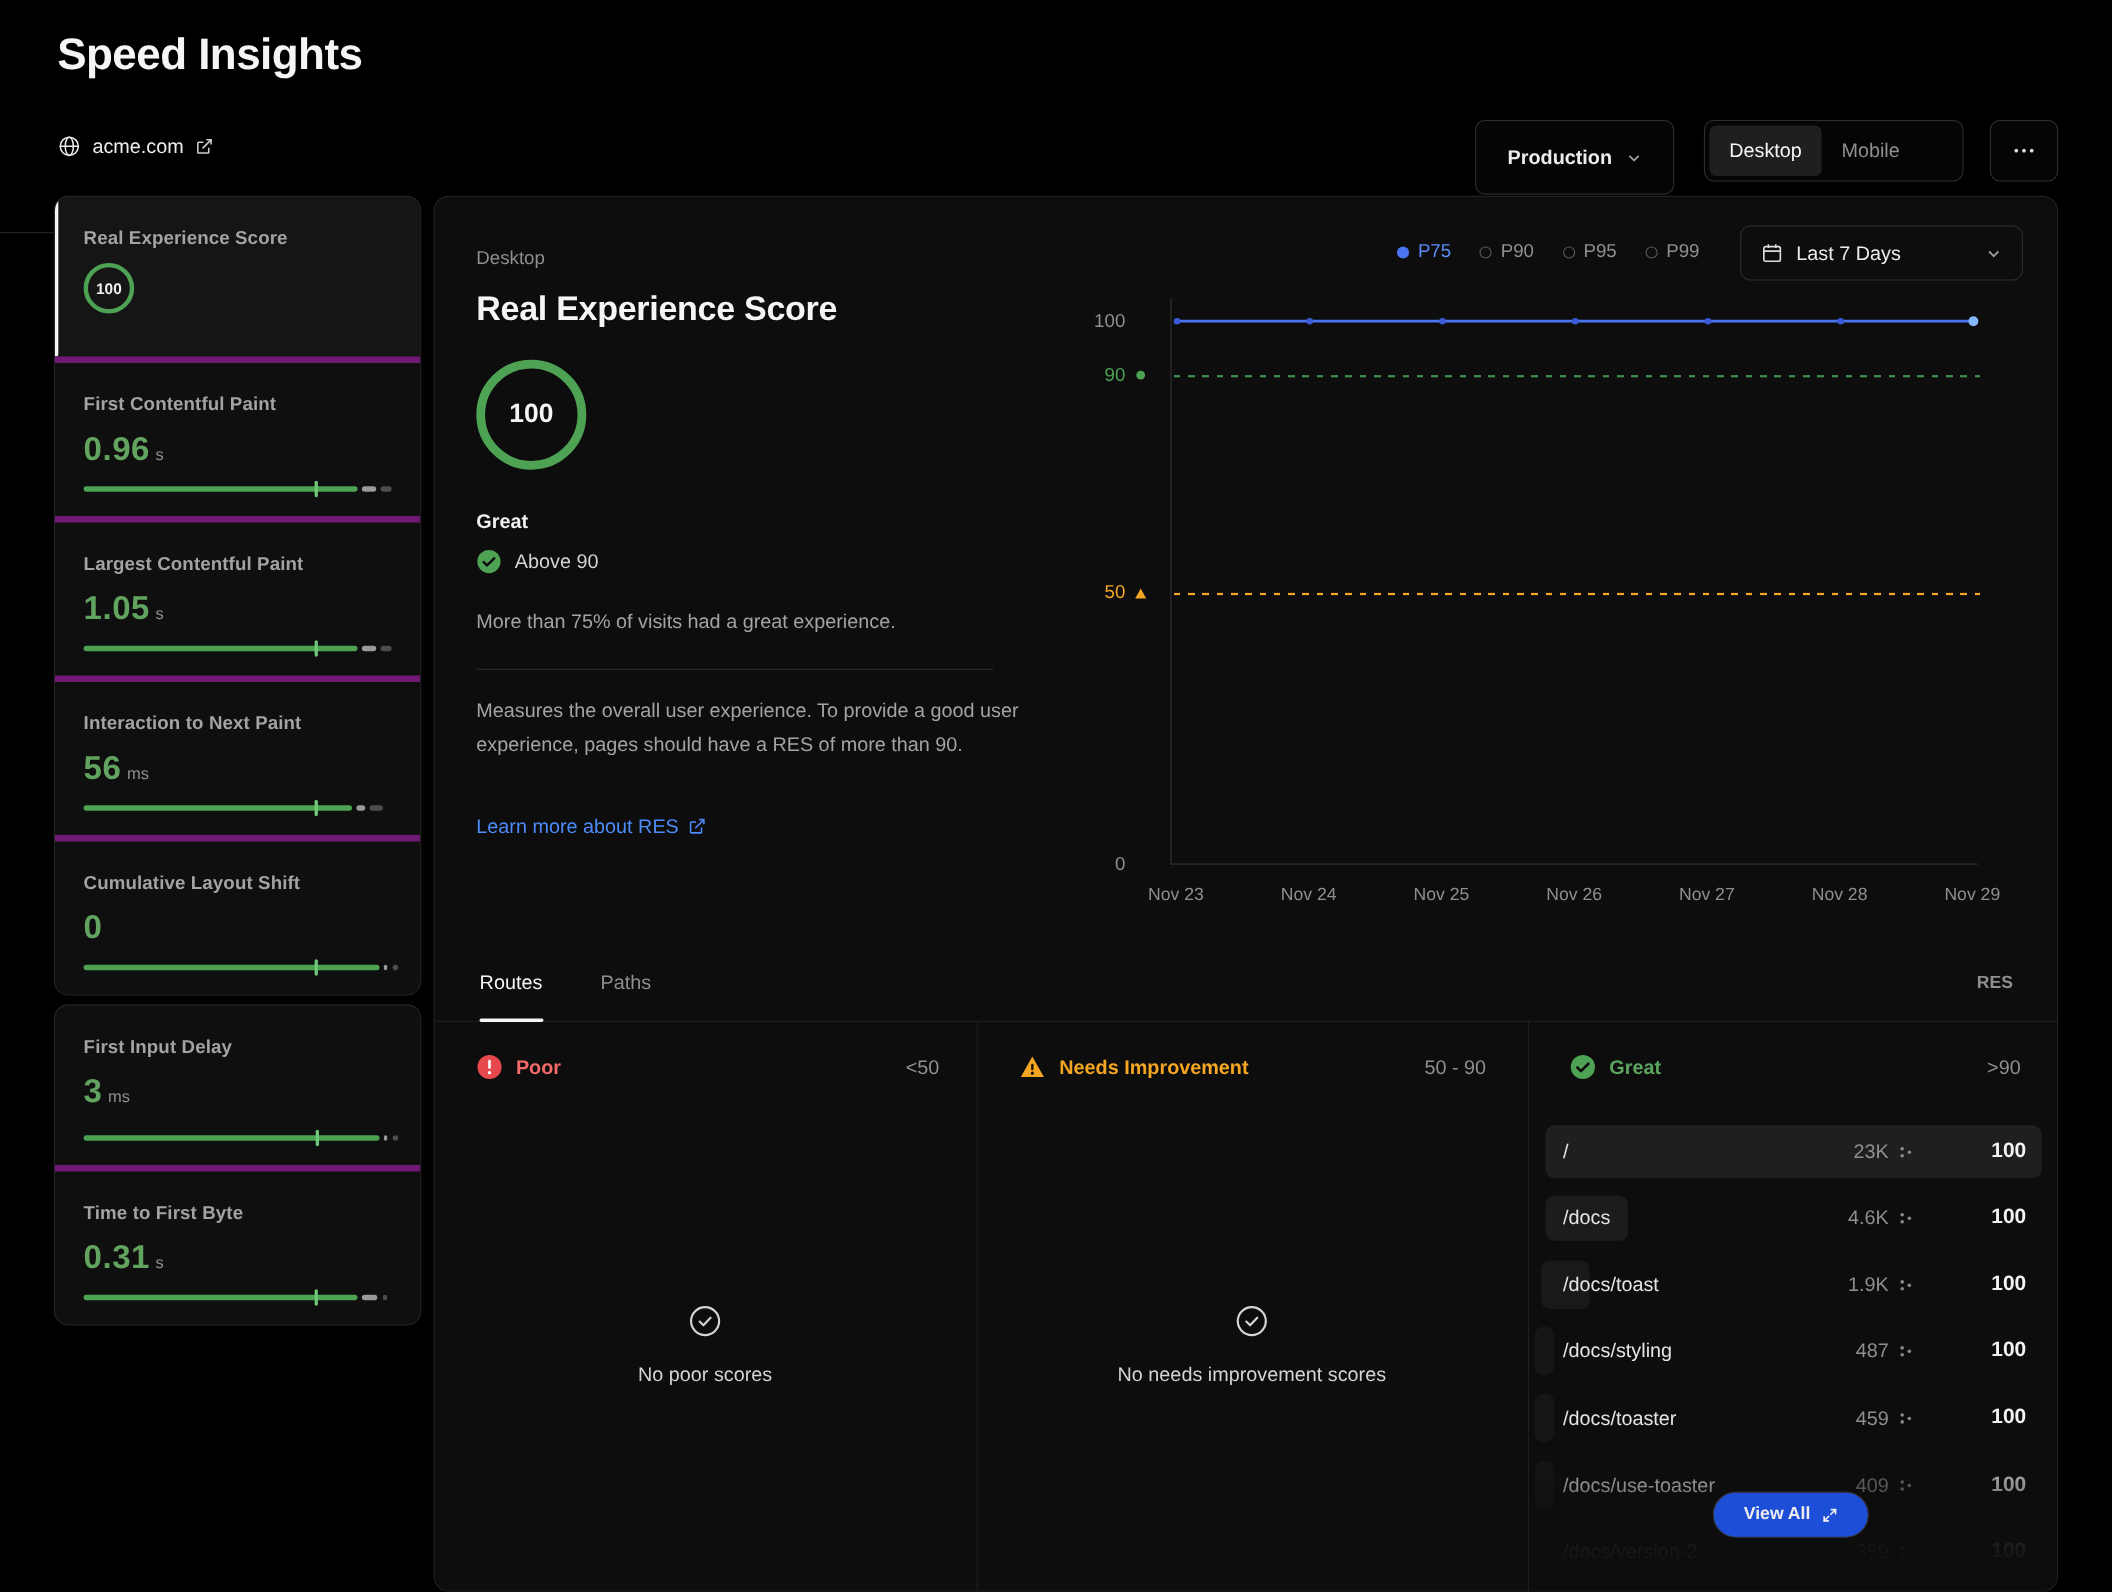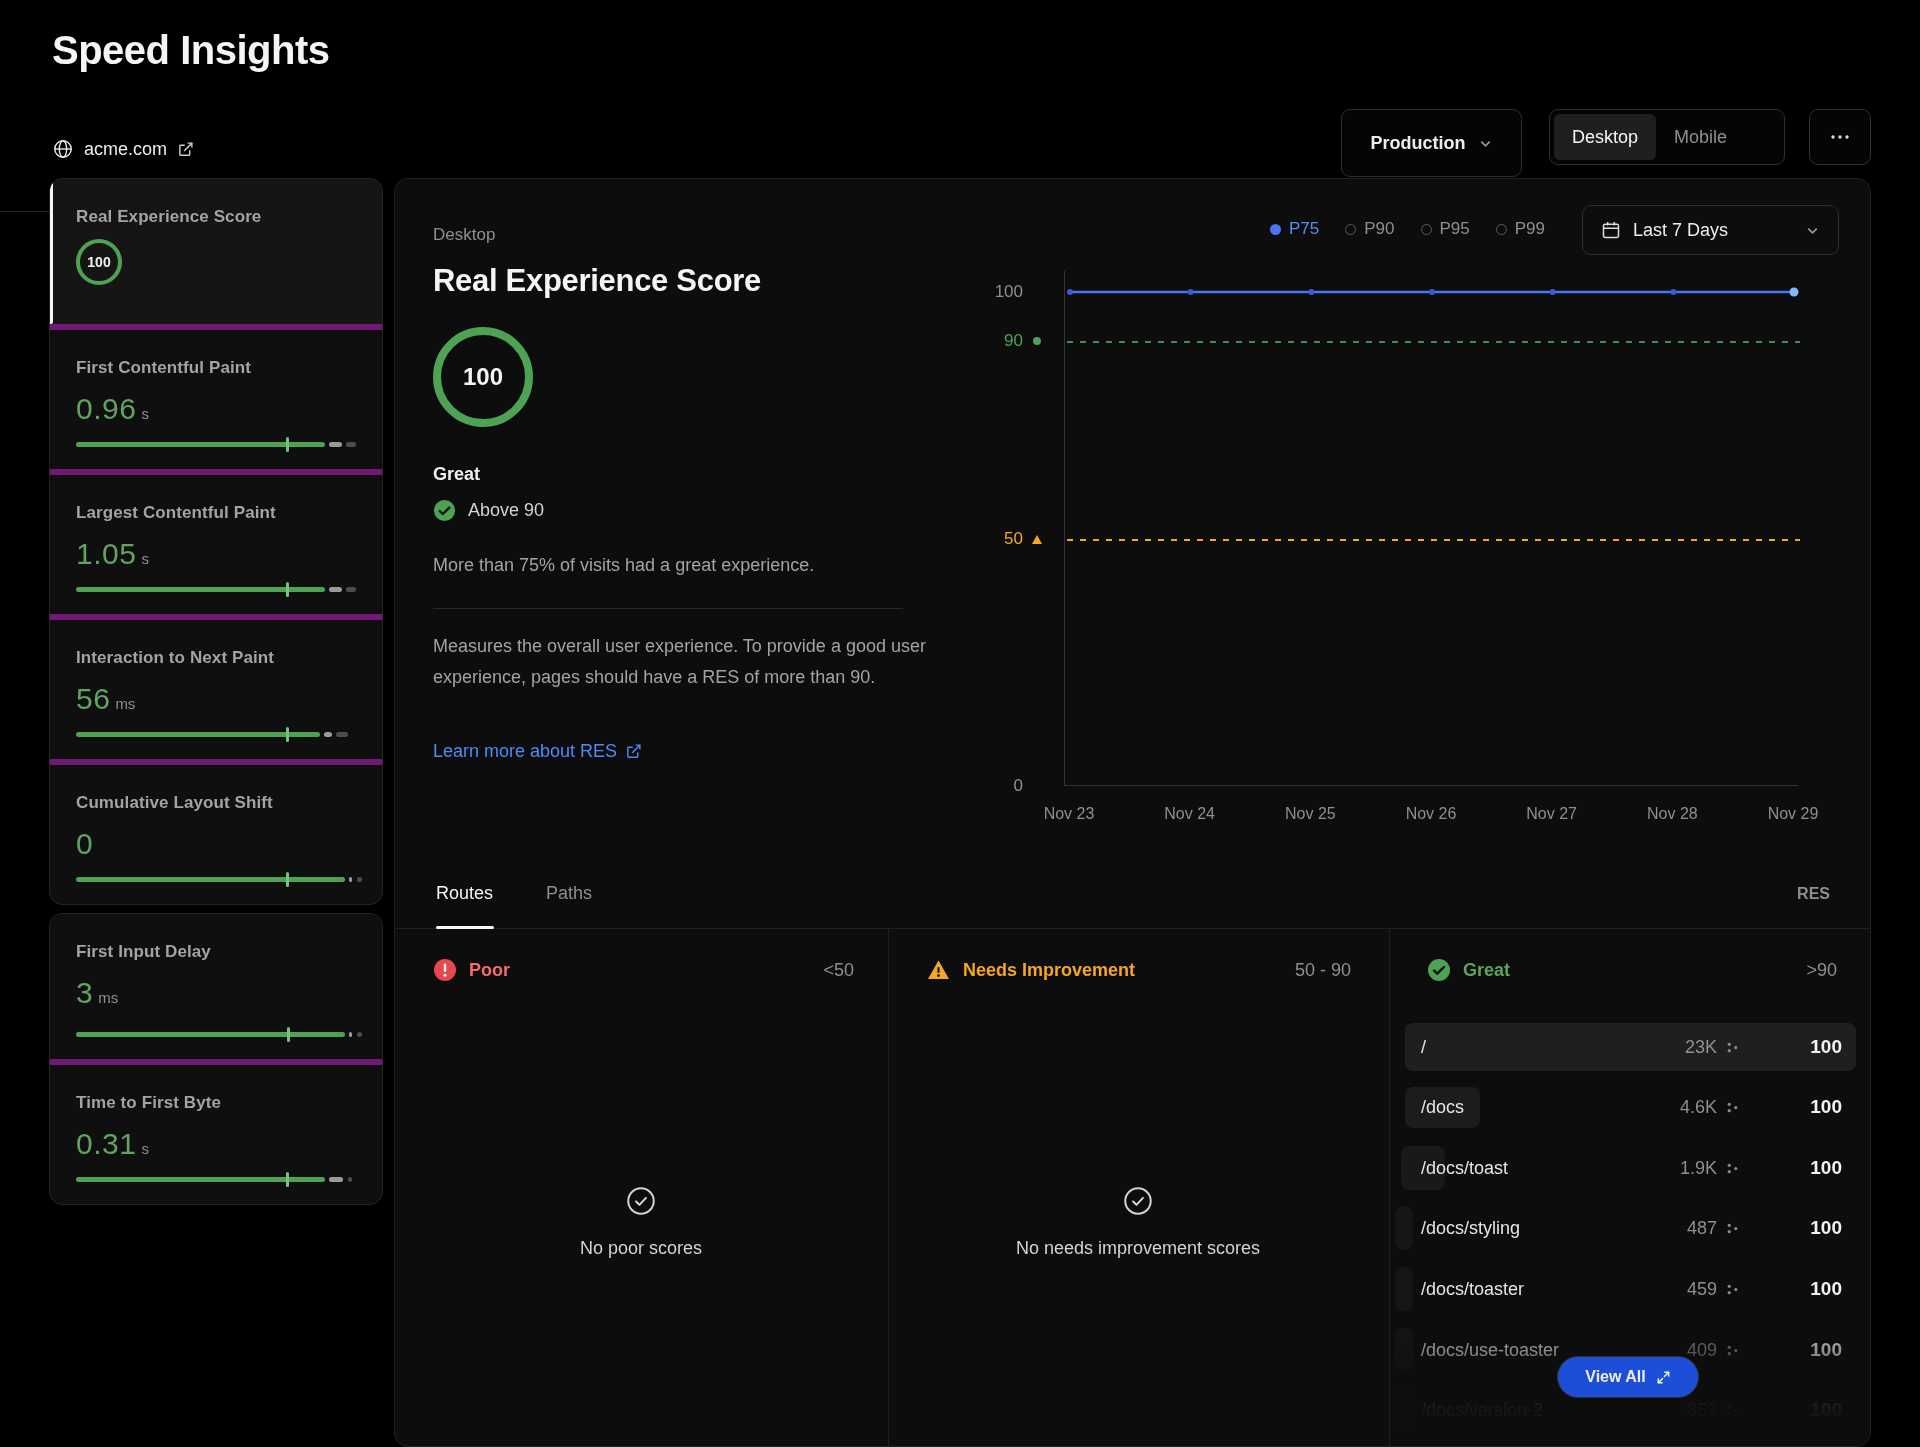--- a/index.html
+++ b/index.html
@@ -6,21 +6,21 @@
   html,body { background:#000; }
   body {
     width:1920px; height:1447px; position:relative; overflow:hidden;
     font-family:"Liberation Sans", sans-serif; color:#ededed;
     -webkit-font-smoothing:antialiased;
   }
   .abs { position:absolute; }
 
   
   .page-title { left:52px; top:28px; font-size:40px; font-weight:700; letter-spacing:-0.5px; color:#f5f5f5; }
-  .site-row { left:52px; top:138px; display:flex; align-items:center; gap:10px; font-size:18px; color:#ededed; }
+  .site-row { left:52px; top:122px; display:flex; align-items:center; gap:10px; font-size:18px; color:#ededed; }
   .site-row svg { display:block; }
   .hairline-left { left:0; top:211px; width:49px; height:1px; background:#262626; }
 
   .btn { display:flex; align-items:center; justify-content:center; gap:12px;
     border:1px solid #2e2e2e; border-radius:9px; background:#050505; color:#ededed;
     font-size:18px; cursor:pointer; }
   .env-btn { left:1341px; top:109px; width:181px; height:68px;font-weight:bold; }
   .seg { left:1549px; top:109px; width:236px; height:56px; border:1px solid #2e2e2e; border-radius:9px;
     display:flex; align-items:center; padding:4px; background:#050505; }
   .seg-opt { height:100%; display:flex; align-items:center; justify-content:center; border-radius:6px;
@@ -31,21 +31,21 @@
   
   .metric-group { left:49px; width:334px; border:1px solid #242424; border-radius:13px; background:#0f0f0f; overflow:hidden; }
   .group-a { top:178px; }
   .group-b { top:913px; }
   .metric-card { position:relative; height:145px; padding:28px 26px 0 26px; cursor:pointer; border-top:6px solid #701a75; }
   .metric-card:first-child { border-top:none; }
   .metric-card.active { background:#151515; }
   .metric-card.active::before { content:''; position:absolute; left:0; top:0; bottom:0; width:3px; background:#f5f5f5; border-radius:0 2px 2px 0; }
   .metric-label { font-size:17px; color:#a3a3a3; font-weight:600; letter-spacing:0.1px; }
   .metric-value-row { margin-top:14px; display:flex; align-items:baseline; gap:5px; }
-  .metric-value { font-size:30px; font-weight:400; color:#61a35f; letter-spacing:0.5px; }
+  .metric-value { font-size:30px; font-weight:700; color:#61a35f; letter-spacing:0.5px; }
   .metric-unit { font-size:15px; color:#8f8f8f; }
   .score-ring-sm { margin-top:12px; width:46px; height:46px; border:4px solid #4da254; border-radius:50%;
     display:flex; align-items:center; justify-content:center; font-size:14px; font-weight:600; color:#f0f0f0; }
   .meter { position:absolute; left:26px; right:26px; bottom:22px; height:5px; }
   .meter i { position:absolute; top:0; height:5px; border-radius:3px; display:block; }
   .m-fill { left:0; background:#4da254; }
   .m-seg.l { background:#9a9a9a; }
   .m-seg.d { background:#4d4d4d; }
   .m-tick { width:3px !important; height:15px !important; top:-5px !important; background:#6ec877; border-radius:2px; }
 

